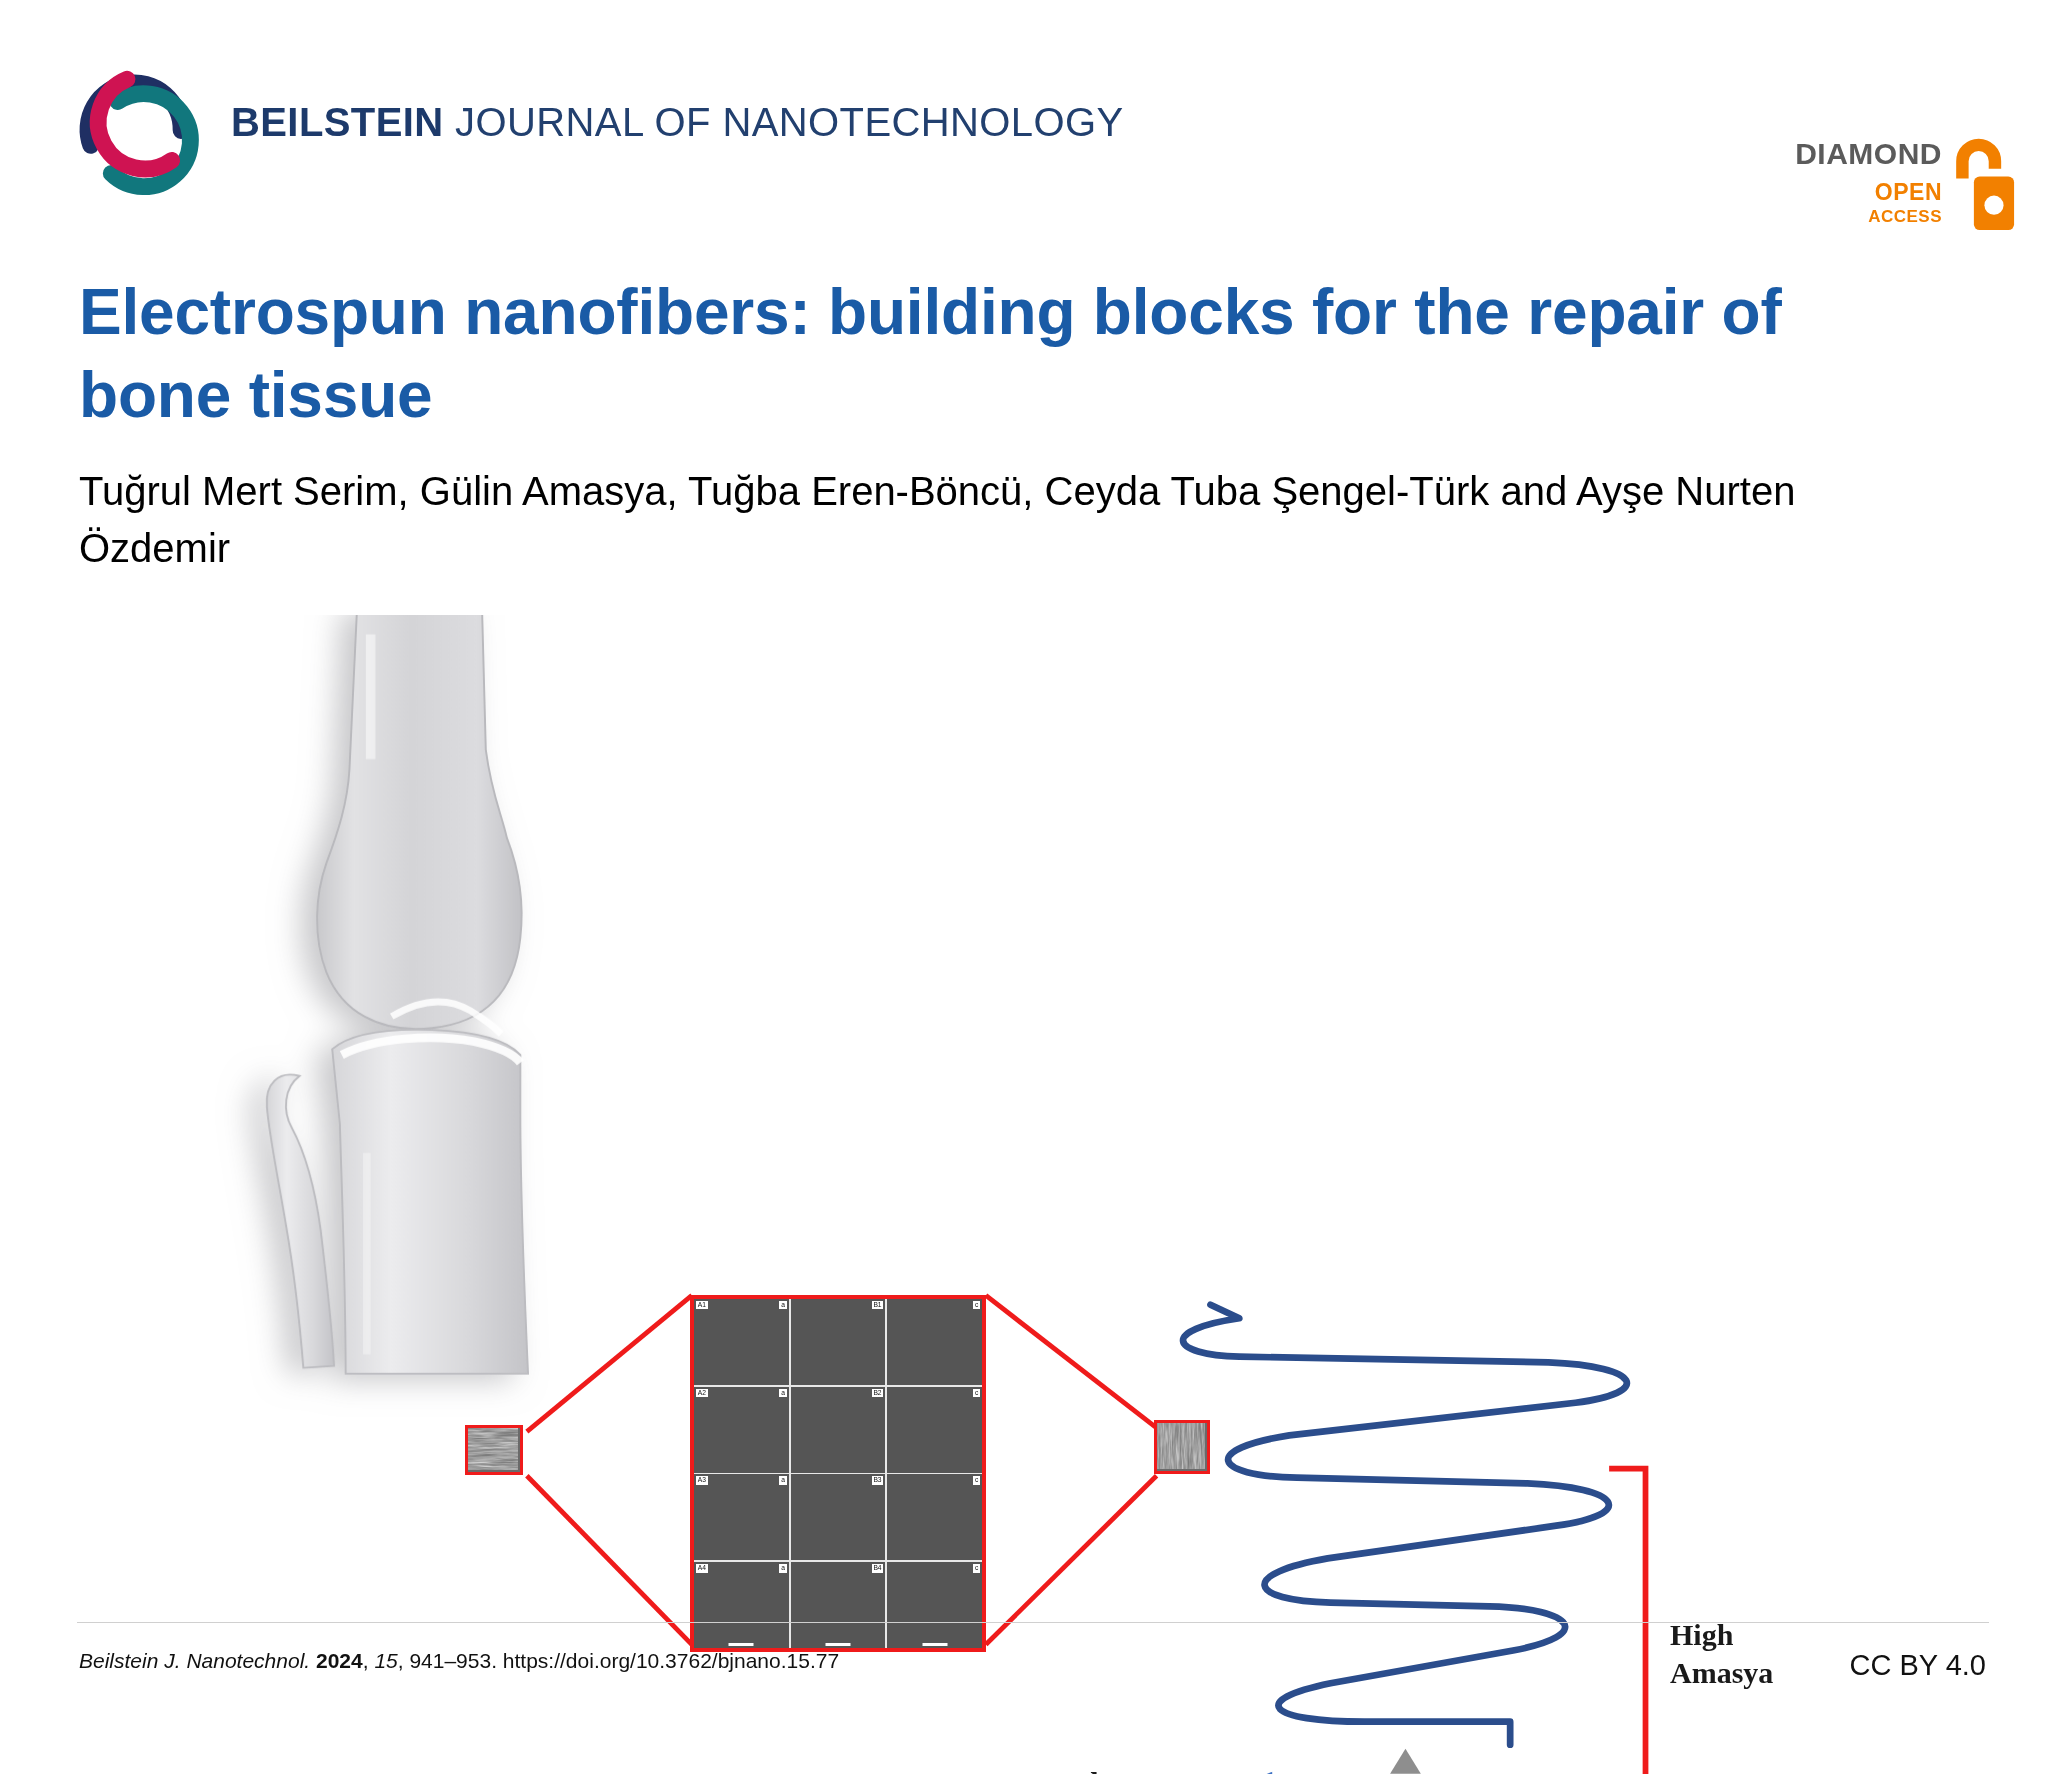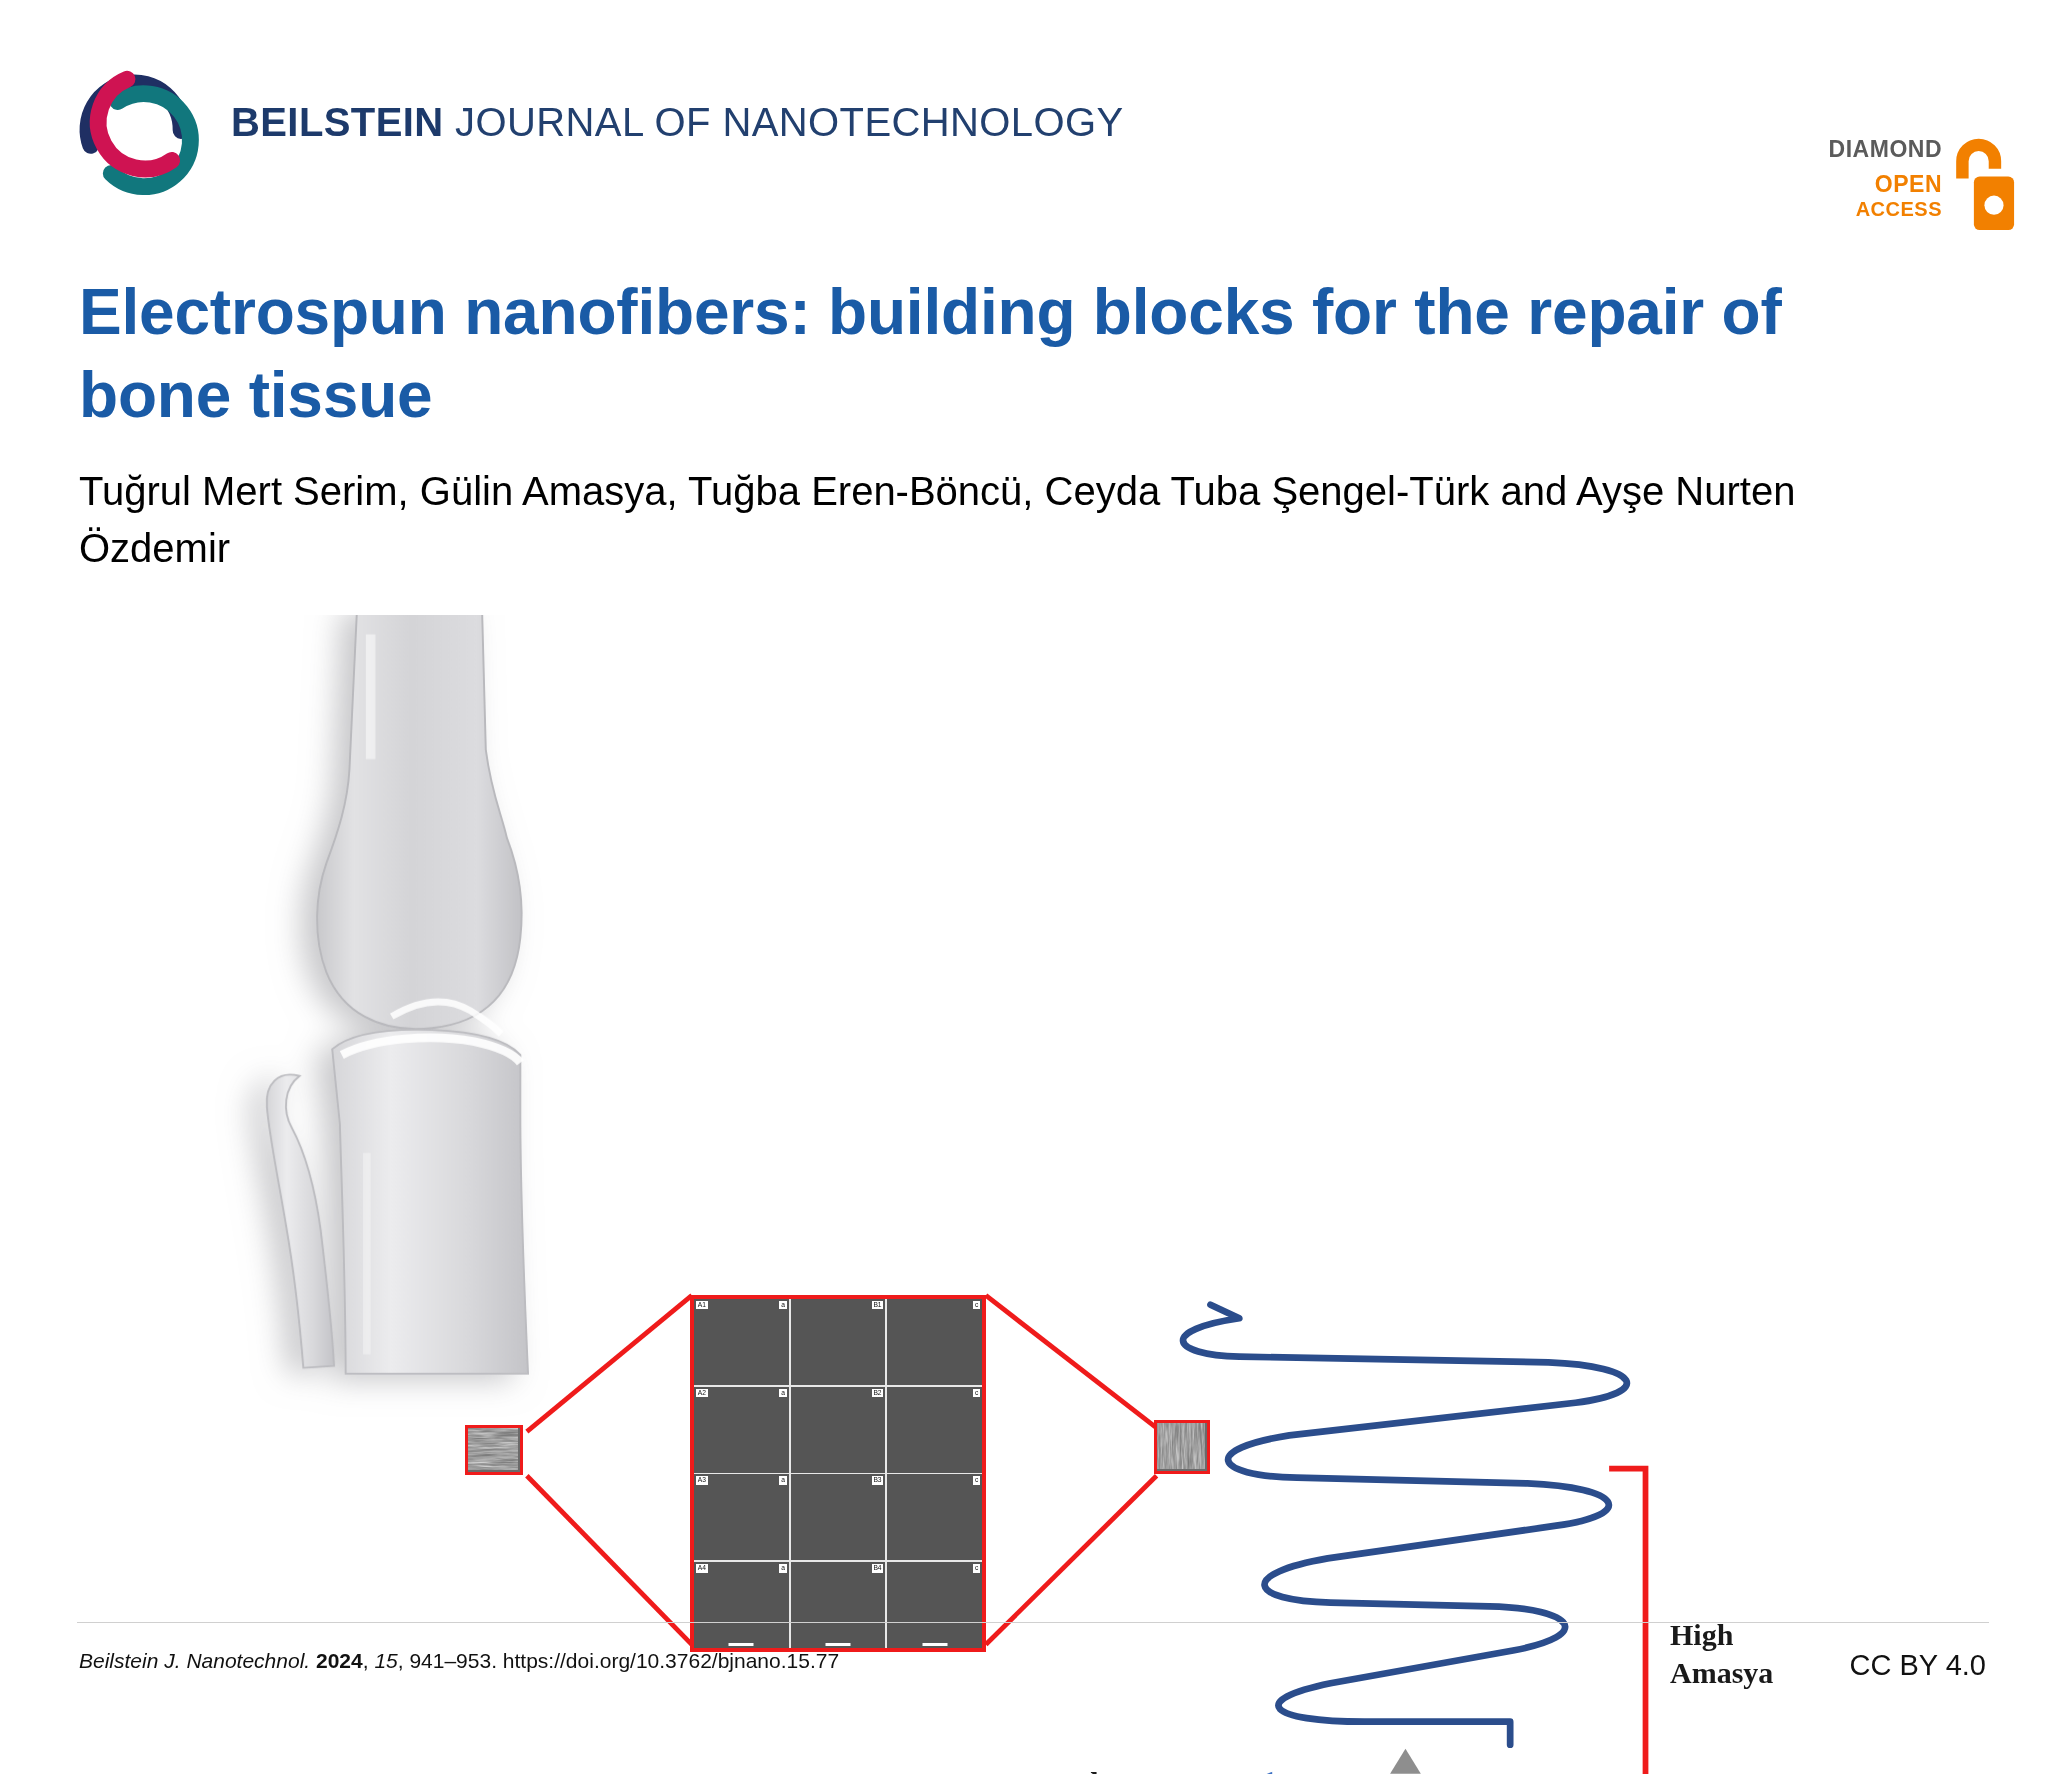--- a/index.html
+++ b/index.html
@@ -16,23 +16,23 @@
   .logo-mark{position:absolute;left:60px;top:56px;width:149px;height:149px;}
   .journal-title{
     position:absolute;left:231px;top:100px;
     font-size:40px;letter-spacing:0.4px;color:#1d3a6b;white-space:nowrap;
   }
   .journal-title .bold{font-weight:bold;}
   .journal-title .light{font-weight:400;color:#22406f;}
 
   .oa-badge{position:absolute;right:38px;top:67px;width:221px;height:106px;}
   .oa-text{position:absolute;right:85px;top:69px;text-align:right;line-height:1.18;}
-  .oa-text .l1{font-size:23px;font-weight:bold;color:#5b5b5b;letter-spacing:0.5px;margin-left:48px;}
+  .oa-text .l1{font-size:30px;font-weight:bold;color:#5b5b5b;letter-spacing:0.5px;margin-left:48px;}
   .oa-text .l2{font-size:23px;font-weight:bold;color:#f28000;letter-spacing:0.5px;margin-top:8px;}
-  .oa-text .l3{font-size:20px;font-weight:bold;color:#f28000;letter-spacing:0.5px;}
+  .oa-text .l3{font-size:17px;font-weight:bold;color:#f28000;letter-spacing:0.5px;}
   .oa-lock{position:absolute;right:11.5px;top:67px;width:67px;height:106px;}
 
   
   .title{
     position:absolute;left:79px;top:271px;width:1729px;
     font-size:64px;line-height:1.30;font-weight:bold;color:#1a5ba6;
     font-family:"Liberation Sans", sans-serif;
     letter-spacing:-0.2px;
   }
   .authors{

